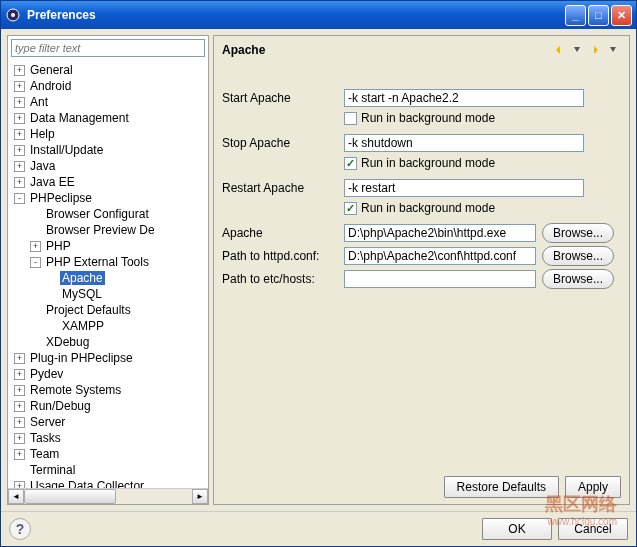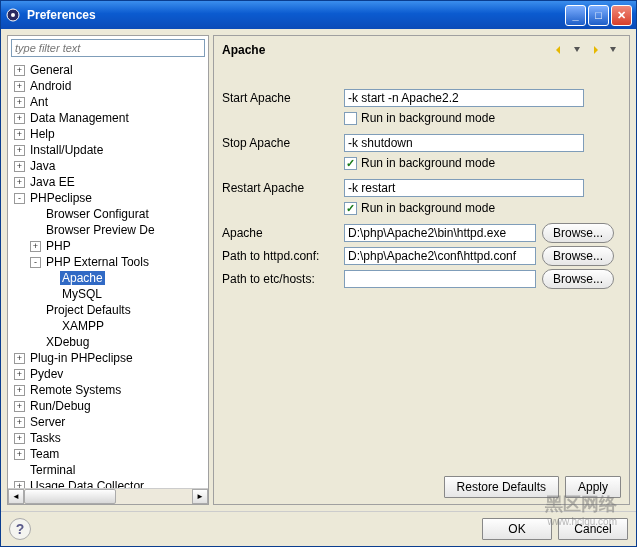--- a/index.html
+++ b/index.html
@@ -37,21 +37,21 @@
 .form-input { border: 1px solid #7f9db9; background: #fff; height: 18px; padding: 1px 3px; font-family: inherit; font-size: 12px; width: 240px; }
 .form-input.wide { width: 192px; }
 .chk-row { display: flex; align-items: center; margin-left: 122px; margin-bottom: 8px; }
 .chk { width: 13px; height: 13px; border: 1px solid #7f9db9; background: #fff; margin-right: 4px; display: inline-flex; align-items: center; justify-content: center; color: #1a7a1a; font-size: 11px; font-weight: bold; }
 .browse-btn { margin-left: 6px; border: 1px solid #888; background: linear-gradient(#fefefe, #e6e6e6); padding: 1px 10px; height: 20px; font-family: inherit; font-size: 12px; cursor: pointer; border-radius: 10px; }
 .bottom-btns { display: flex; justify-content: flex-end; gap: 6px; margin-top: auto; padding-top: 8px; }
 .btn { border: 1px solid #888; background: linear-gradient(#fefefe, #e6e6e6); padding: 2px 12px; height: 22px; font-family: "宋体", SimSun, sans-serif; font-size: 12px; cursor: pointer; border-radius: 1px; }
 .footer { padding: 6px 8px; display: flex; align-items: center; border-top: 1px solid #ccc; }
 .help-icon { width: 22px; height: 22px; border: 1px solid #aaa; border-radius: 50%; display: flex; align-items: center; justify-content: center; color: #5a5a8a; font-size: 14px; font-weight: bold; background: #f4f4f0; cursor: pointer; }
 .footer-btns { margin-left: auto; display: flex; gap: 6px; }
-.watermark { position: absolute; right: 20px; bottom: 20px; opacity: 0.5; font-family: Arial; font-size: 16px; color: #737373; pointer-events: none; }
+.watermark { position: absolute; right: 20px; bottom: 20px; opacity: 0.5; font-family: Arial; font-size: 16px; color: #c2410c; pointer-events: none; }
 .watermark .cn { font-weight: bold; font-size: 18px; }
 .watermark .url { font-size: 10px; display: block; text-align: right; }
 </style>
 </head>
 <body>
 
 <div class="window">
   <div class="titlebar">
     <span class="tb-icon">
       <svg viewBox="0 0 16 16">

